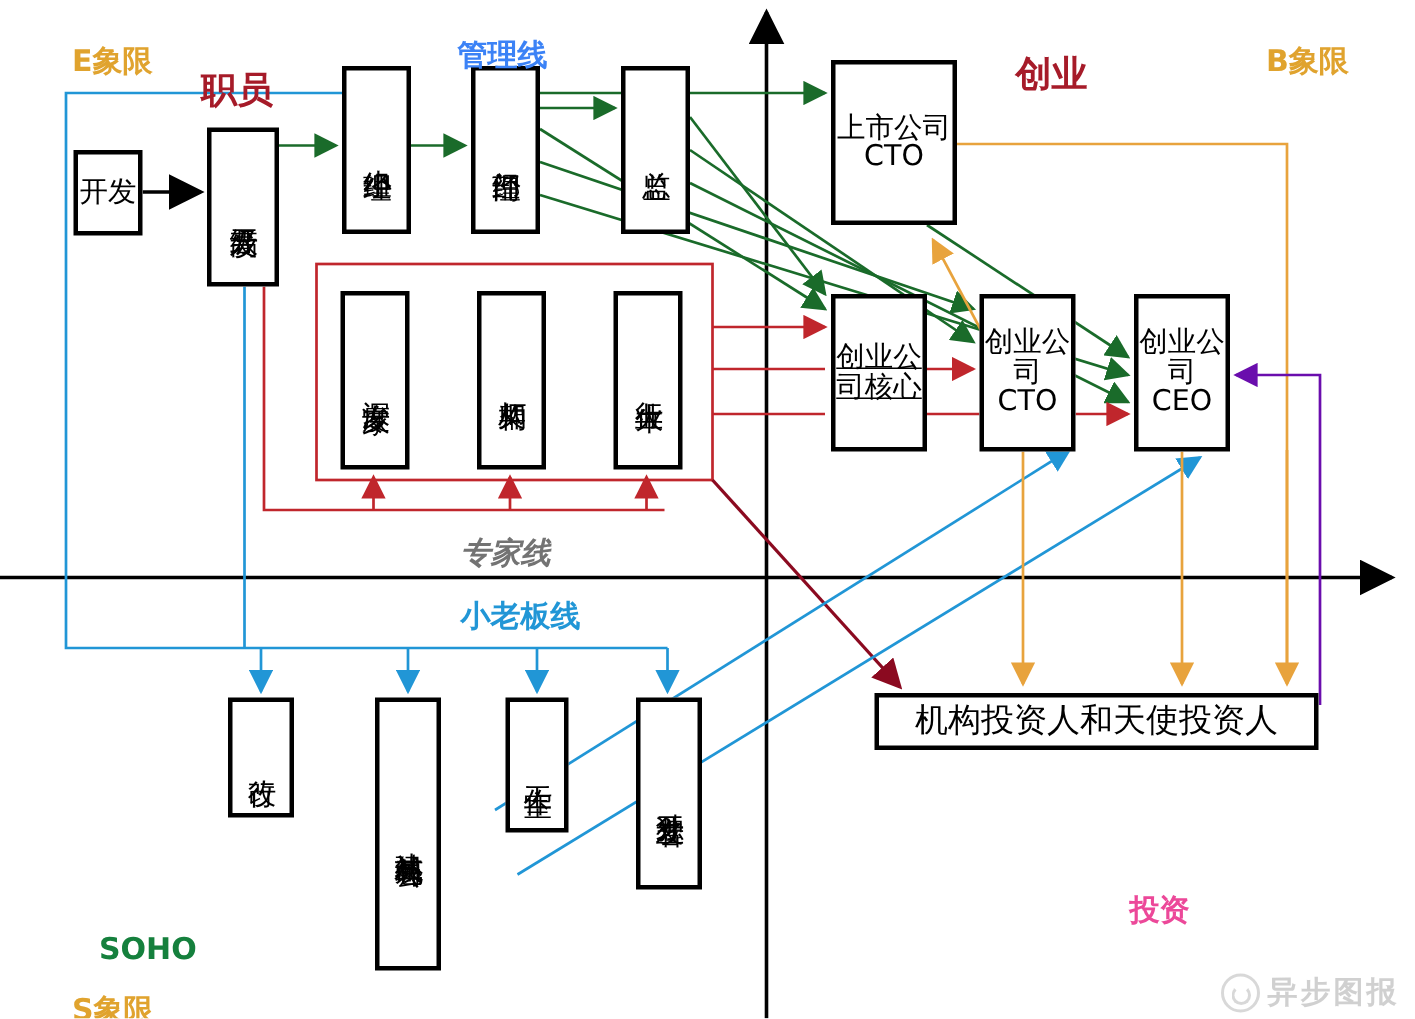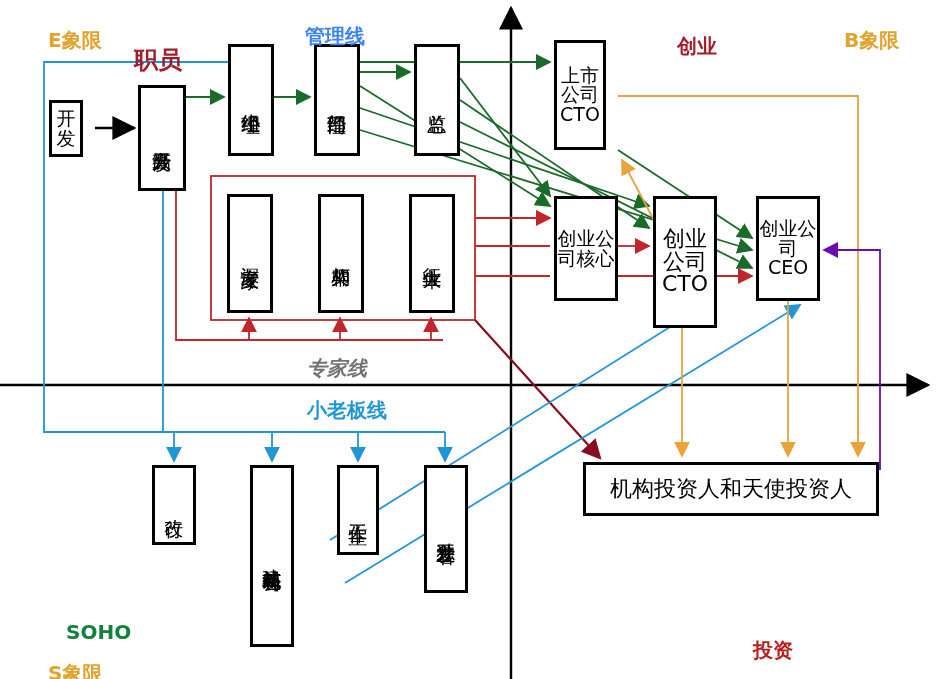--- a/index.html
+++ b/index.html
@@ -120,79 +120,83 @@
       <line x1="788" y1="301" x2="788" y2="456" marker-end="url(#ahOrange)"></line>
       <line x1="858" y1="300" x2="858" y2="456" marker-end="url(#ahOrange)"></line>
     </g>
 
     <g stroke="#6a0dad" stroke-width="1.8" fill="none">
       <path d="M880,470 L880,250 L824,250" marker-end="url(#ahPurple)"></path>
     </g>
   </svg>
 
   <div id="nodes">
-      <div class="node" style="left: 49px; top: 100px; width: 34px; height: 57px; font-size: 19px;">
+      <div class="node" style="left: 49px; top: 100px; width: 46px; height: 57px; font-size: 19px;">
         <span>开发</span>
       </div>
       <div class="node vertical-host" style="left: 138px; top: 85px; width: 48px; height: 106px; font-size: 19px;">
         <span class="vert">高级开发</span>
       </div>
       <div class="node vertical-host" style="left: 228px; top: 44px; width: 46px; height: 112px; font-size: 19px;">
         <span class="vert">小组经理</span>
       </div>
       <div class="node vertical-host" style="left: 314px; top: 44px; width: 46px; height: 112px; font-size: 19px;">
         <span class="vert">部门经理</span>
       </div>
       <div class="node vertical-host" style="left: 414px; top: 44px; width: 46px; height: 112px; font-size: 19px;">
         <span class="vert">总监</span>
       </div>
-      <div class="node" style="left: 554px; top: 40px; width: 52px; height: 110px; font-size: 19px;">
+      <div class="node" style="left: 554px; top: 40px; width: 84px; height: 110px; font-size: 19px;">
         <span>上市公司CTO</span>
       </div>
       <div class="node vertical-host" style="left: 227px; top: 194px; width: 46px; height: 119px; font-size: 19px;">
         <span class="vert">深度专家</span>
       </div>
       <div class="node vertical-host" style="left: 318px; top: 194px; width: 46px; height: 119px; font-size: 19px;">
         <span class="vert">架构师</span>
       </div>
       <div class="node vertical-host" style="left: 409px; top: 194px; width: 46px; height: 119px; font-size: 19px;">
         <span class="vert">行业大牛</span>
       </div>
-      <div class="node" style="left: 554px; top: 196px; width: 64px; height: 105px; font-size: 19px;">
+      <div class="node" style="left: 554px; top: 196px; width: 64px; height: 105px; font-size: 19px; text-decoration: underline;">
         <span>创业公司核心</span>
       </div>
-      <div class="node" style="left: 653px; top: 196px; width: 64px; height: 132px; font-size: 22px;">
+      <div class="node" style="left: 653px; top: 196px; width: 64px; height: 105px; font-size: 19px;">
         <span>创业公司CTO</span>
       </div>
       <div class="node" style="left: 756px; top: 196px; width: 64px; height: 105px; font-size: 19px; justify-content: flex-end;">
         <span>创业公司CEO</span>
       </div>
       <div class="node vertical-host" style="left: 152px; top: 465px; width: 44px; height: 80px; font-size: 19px;">
         <span class="vert">改行</span>
       </div>
       <div class="node vertical-host" style="left: 250px; top: 465px; width: 44px; height: 182px; font-size: 19px;">
         <span class="vert">建站或外包公司</span>
       </div>
       <div class="node vertical-host" style="left: 337px; top: 465px; width: 42px; height: 90px; font-size: 19px;">
         <span class="vert">工作室</span>
       </div>
       <div class="node vertical-host" style="left: 424px; top: 465px; width: 44px; height: 128px; font-size: 19px;">
         <span class="vert">独立开发者</span>
       </div>
-      <div class="node" style="left: 583px; top: 462px; width: 296px; height: 54px; font-size: 22px;">
+      <div class="node" style="left: 583px; top: 462px; width: 296px; height: 38px; font-size: 22px;">
         <span>机构投资人和天使投资人</span>
       </div>
     </div>
 
   <div id="labels">
       <div class="lbl" style="left: 48px; top: 27px; color: rgb(224, 163, 46); font-size: 20px;">E象限</div>
       <div class="lbl" style="left: 844px; top: 27px; color: rgb(224, 163, 46); font-size: 20px;">B象限</div>
       <div class="lbl" style="left: 48px; top: 660px; color: rgb(224, 163, 46); font-size: 20px;">S象限</div>
       <div class="lbl" style="left: 134px; top: 44px; color: rgb(166, 27, 41); font-size: 24px;">职员</div>
       <div class="lbl" style="left: 305px; top: 23px; color: #3b82f6; font-size: 20px;">管理线</div>
-      <div class="lbl" style="left: 677px; top: 33px; color: rgb(166, 27, 41); font-size: 20px;">创业</div>
+      <div class="lbl" style="left: 677px; top: 33px; color: rgb(166, 27, 41); font-size: 24px;">创业</div>
       <div class="lbl" style="left: 307px; top: 355px; color: #737373; font-size: 20px; font-style: italic;">专家线</div>
       <div class="lbl" style="left: 307px; top: 397px; color: rgb(33, 150, 214); font-size: 20px;">小老板线</div>
       <div class="lbl" style="left: 66px; top: 620px; color: #15803d; font-size: 20px;">SOHO</div>
-      <div class="lbl" style="left: 753px; top: 593px; color: #b91c1c; font-size: 20px; margin-top: 44px;">投资</div>
+      <div class="lbl" style="left: 753px; top: 593px; color: #ec4899; font-size: 20px;">投资</div>
     </div>
 
+  <div class="wm">
+    <span class="eye"></span>
+    <span>异步图报</span>
+  </div>
 </div>
 
 </body></html>

